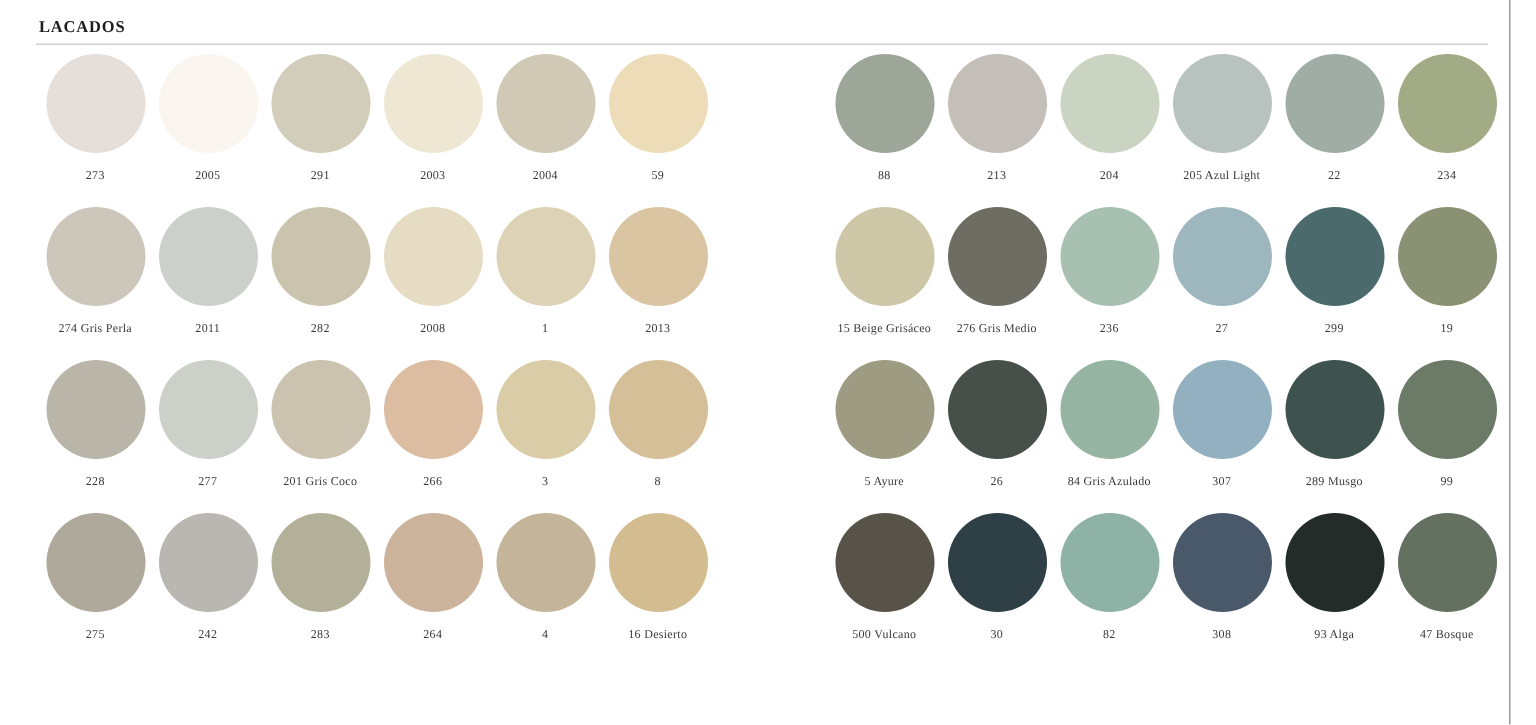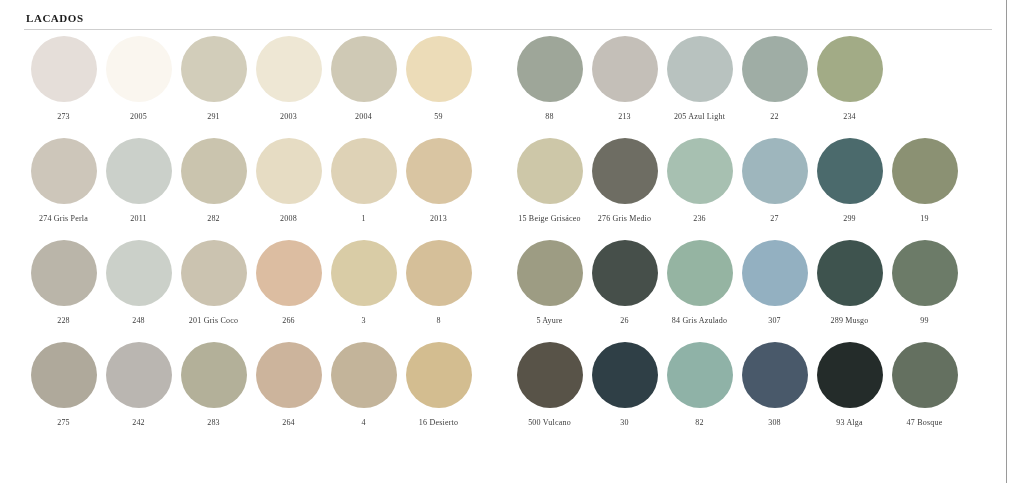--- a/index.html
+++ b/index.html
@@ -53,21 +53,21 @@
     display: flex;
     flex-direction: row;
     align-items: flex-start;
     height: 102px;
   }
   .swatch-group {
     display: flex;
     flex-direction: row;
   }
   .group-left  { margin-left: 26px; }
-  .group-right { margin-left: 36px; }
+  .group-right { margin-left: 76px; }
 
   .swatch-cell {
     width: 75px;
     margin-right: 0px;
     display: flex;
     flex-direction: column;
     align-items: center;
   }
   .swatch-dot {
     width: 66px;
@@ -135,20 +135,24 @@
       <div class="swatch-group group-right">
         <div class="swatch-cell">
           <span class="swatch-dot" style="background: rgb(158, 166, 153);"></span>
           <div class="swatch-label">88</div>
         </div>
         <div class="swatch-cell">
           <span class="swatch-dot" style="background: rgb(196, 191, 184);"></span>
           <div class="swatch-label">213</div>
         </div>
         <div class="swatch-cell">
+          <span class="swatch-dot" style="background: rgb(203, 211, 194);"></span>
+          <div class="swatch-label">204</div>
+        </div>
+        <div class="swatch-cell">
           <span class="swatch-dot" style="background: rgb(184, 194, 191);"></span>
           <div class="swatch-label">205 Azul Light</div>
         </div>
         <div class="swatch-cell">
           <span class="swatch-dot" style="background: rgb(159, 173, 165);"></span>
           <div class="swatch-label">22</div>
         </div>
         <div class="swatch-cell">
           <span class="swatch-dot" style="background: rgb(162, 171, 134);"></span>
           <div class="swatch-label">234</div>
@@ -210,21 +214,21 @@
       </div>
     </div>
     <div class="swatch-row">
       <div class="swatch-group group-left">
         <div class="swatch-cell">
           <span class="swatch-dot" style="background: rgb(186, 181, 169);"></span>
           <div class="swatch-label">228</div>
         </div>
         <div class="swatch-cell">
           <span class="swatch-dot" style="background: rgb(203, 208, 201);"></span>
-          <div class="swatch-label">248</div>
+          <div class="swatch-label">277</div>
         </div>
         <div class="swatch-cell">
           <span class="swatch-dot" style="background: rgb(203, 195, 176);"></span>
           <div class="swatch-label">201 Gris Coco</div>
         </div>
         <div class="swatch-cell">
           <span class="swatch-dot" style="background: rgb(220, 189, 161);"></span>
           <div class="swatch-label">266</div>
         </div>
         <div class="swatch-cell">

